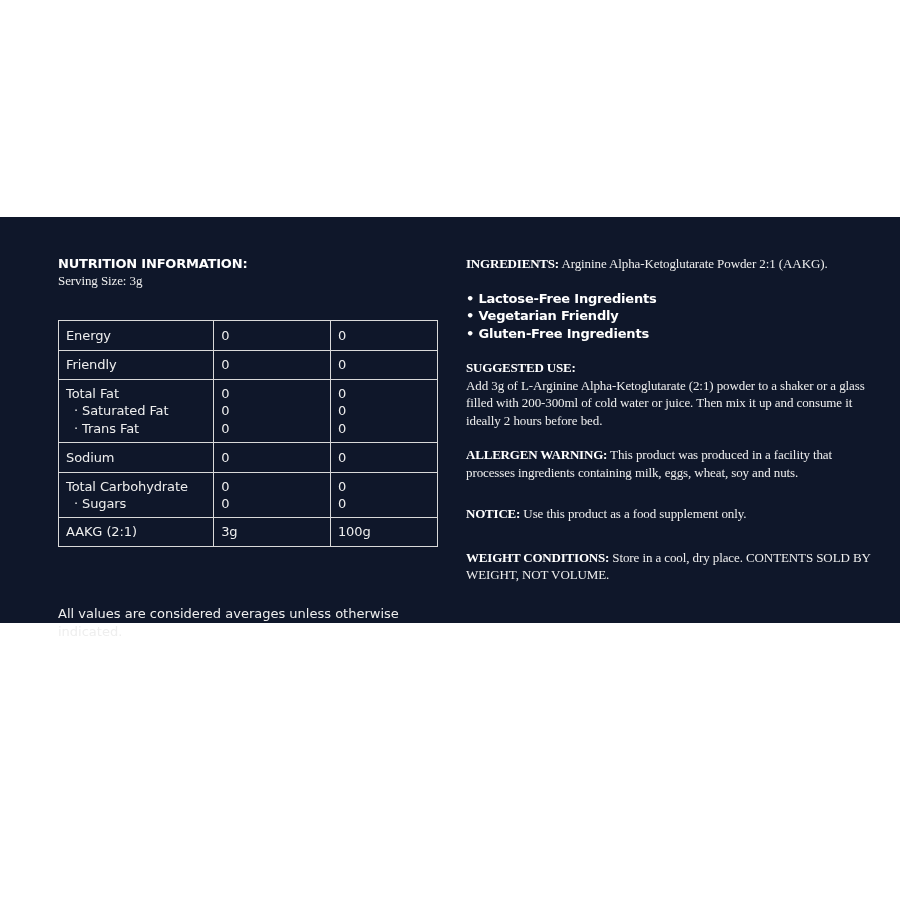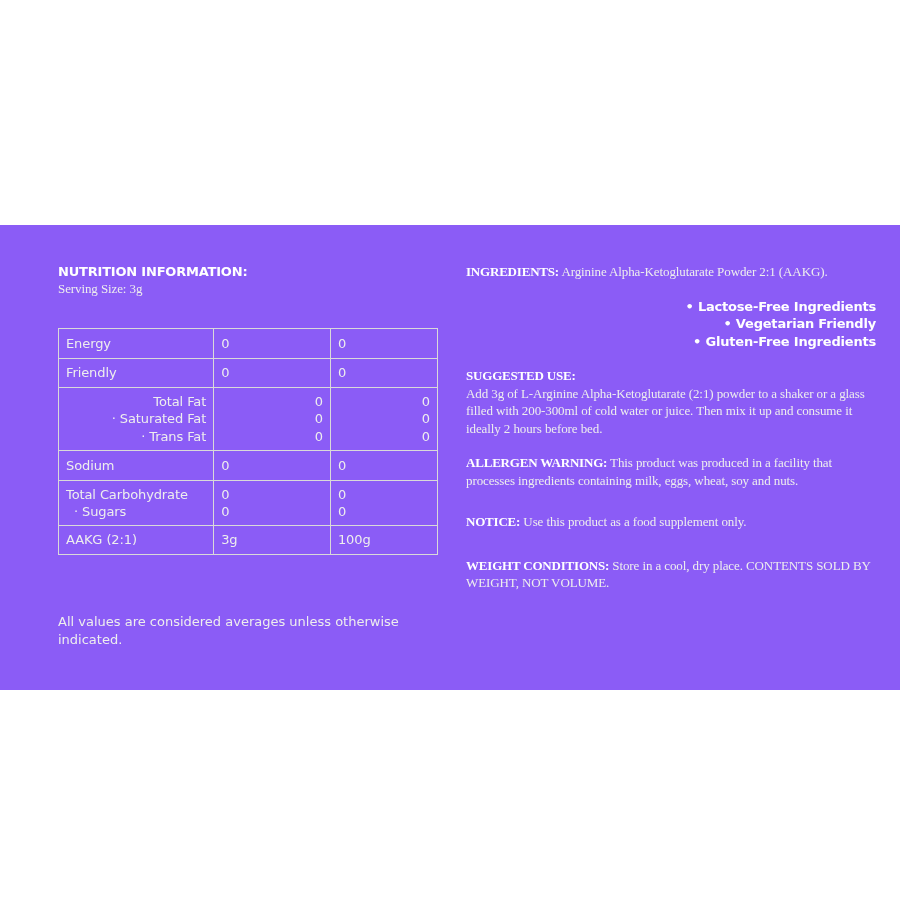--- a/index.html
+++ b/index.html
@@ -9,24 +9,23 @@
       height: 900px;
       background: #ffffff;
       font-family: "DejaVu Sans", "Liberation Sans", sans-serif;
       overflow: hidden;
     }
     .panel {
       position: absolute;
       left: 0;
       top: 217px;
       width: 900px;
-      height: 465px;
-      background: #8b5cf6;
+      height: 406px;
+      background: #0f172a;
       color: #f2f2f2;
-      margin-top: 8px;
     }
     .left-col {
       position: absolute;
       left: 58px;
       top: 38px;
       width: 380px;
     }
     .right-col {
       position: absolute;
       left: 466px;
@@ -64,21 +63,21 @@
       vertical-align: middle;
       line-height: 17.5px;
       letter-spacing: -0.1px;
     }
     table.nutri td.c1 { width: 141px; }
     table.nutri td.c2 { width: 103px; }
     table.nutri td.c3 { width: 93px; }
     tr.h-head td { height: 45px; }
     tr.h-energy td { height: 29px; }
     tr.h-protein td { height: 28px; }
-    tr.h-fat td { height: 62px; text-align: right; }
+    tr.h-fat td { height: 62px; }
     tr.h-sodium td { height: 29px; }
     tr.h-carb td { height: 44px; }
     tr.h-aakg td { height: 28px; }
     .sub {
       padding-left: 8px;
       display: block;
     }
     .line { display: block; }
     .footnote {
       position: absolute;
@@ -95,21 +94,20 @@
       color: #ffffff;
       letter-spacing: -0.2px;
     }
     .bullets {
       font-weight: bold;
       font-size: 13px;
       line-height: 17.5px;
       color: #ffffff;
       letter-spacing: -0.2px;
       margin-bottom: 17px;
-      text-align: right;
     }
   </style>
 </head>
 <body>
 
 <div class="panel">
 
   <div class="left-col">
     <div class="heading">NUTRITION INFORMATION:</div>
     <div class="body-text serving">Serving Size: 3g</div>

